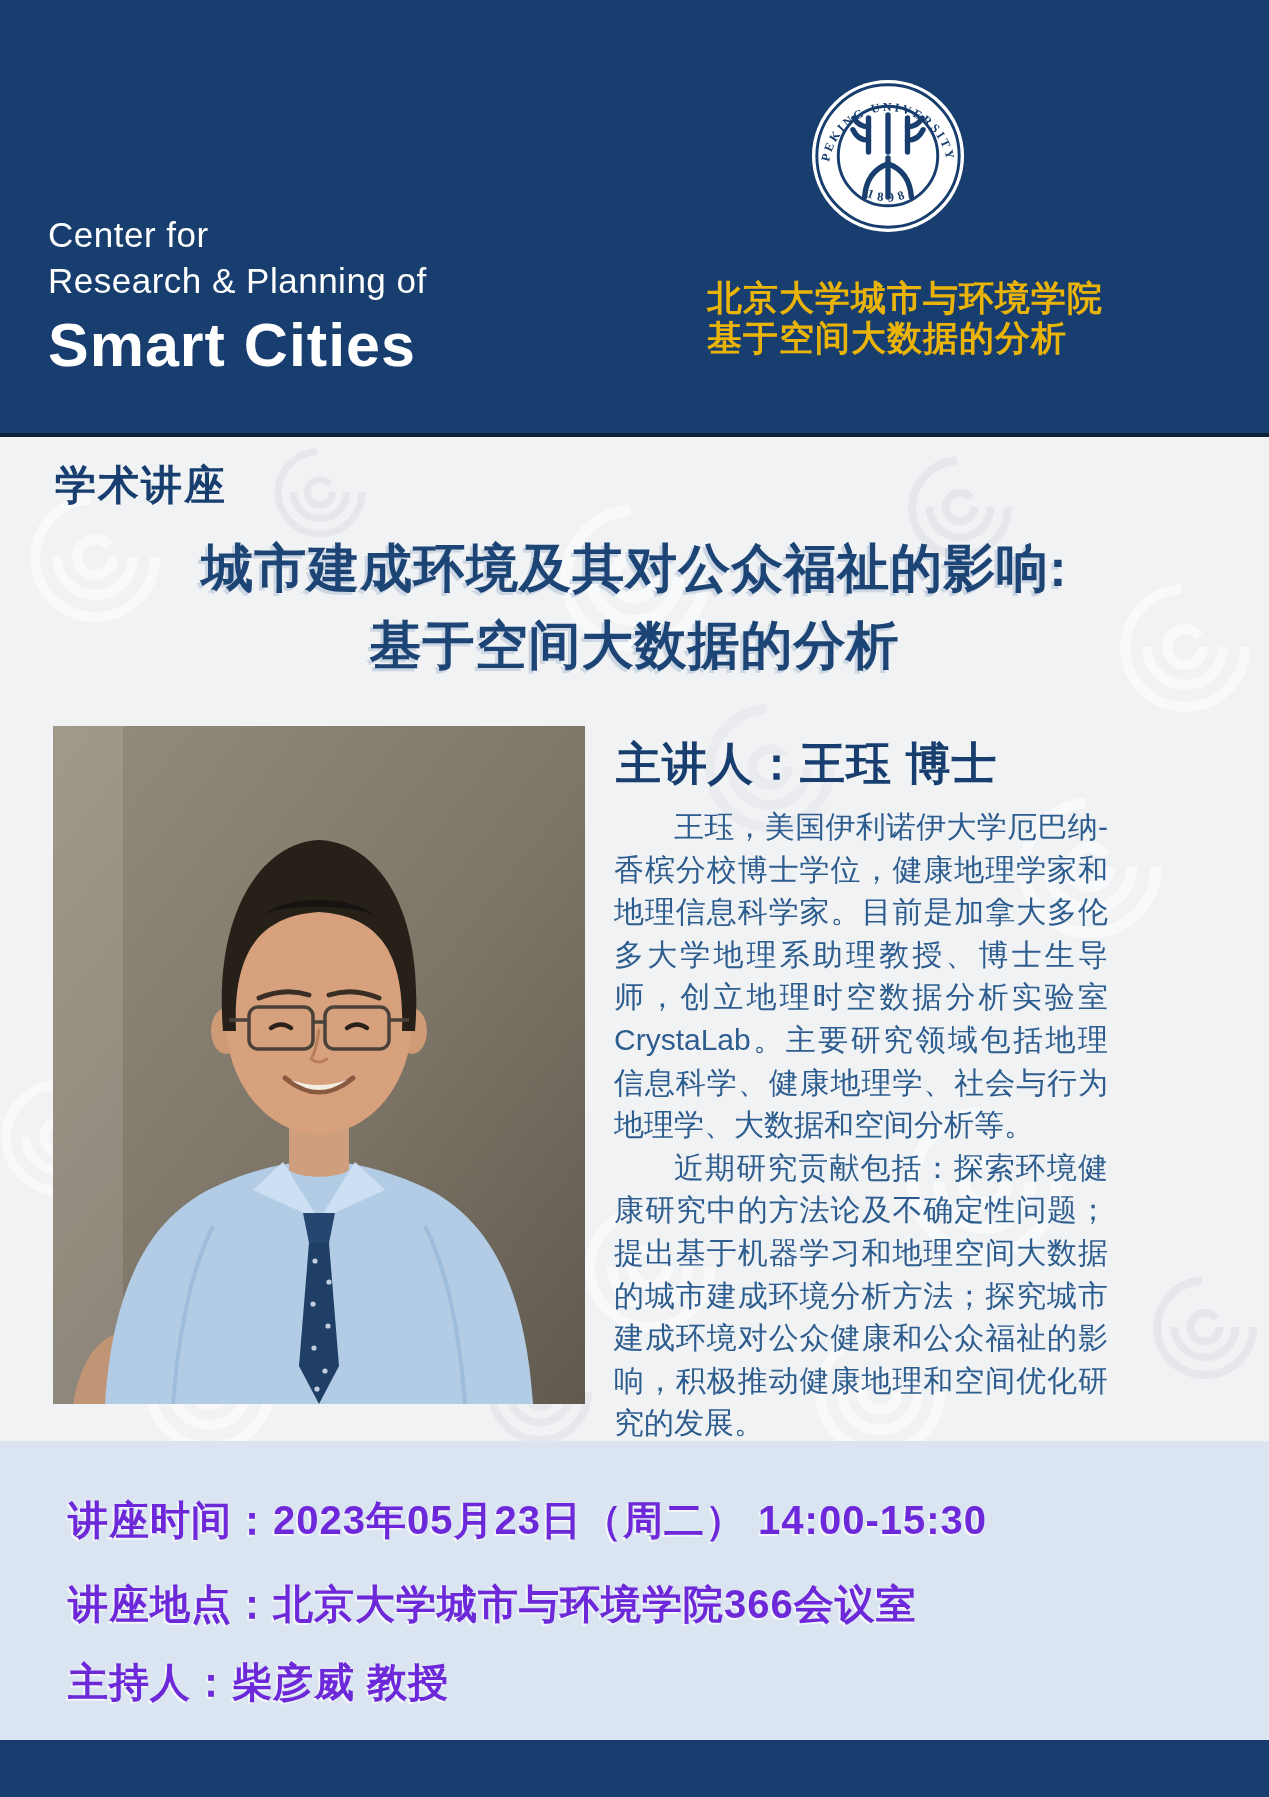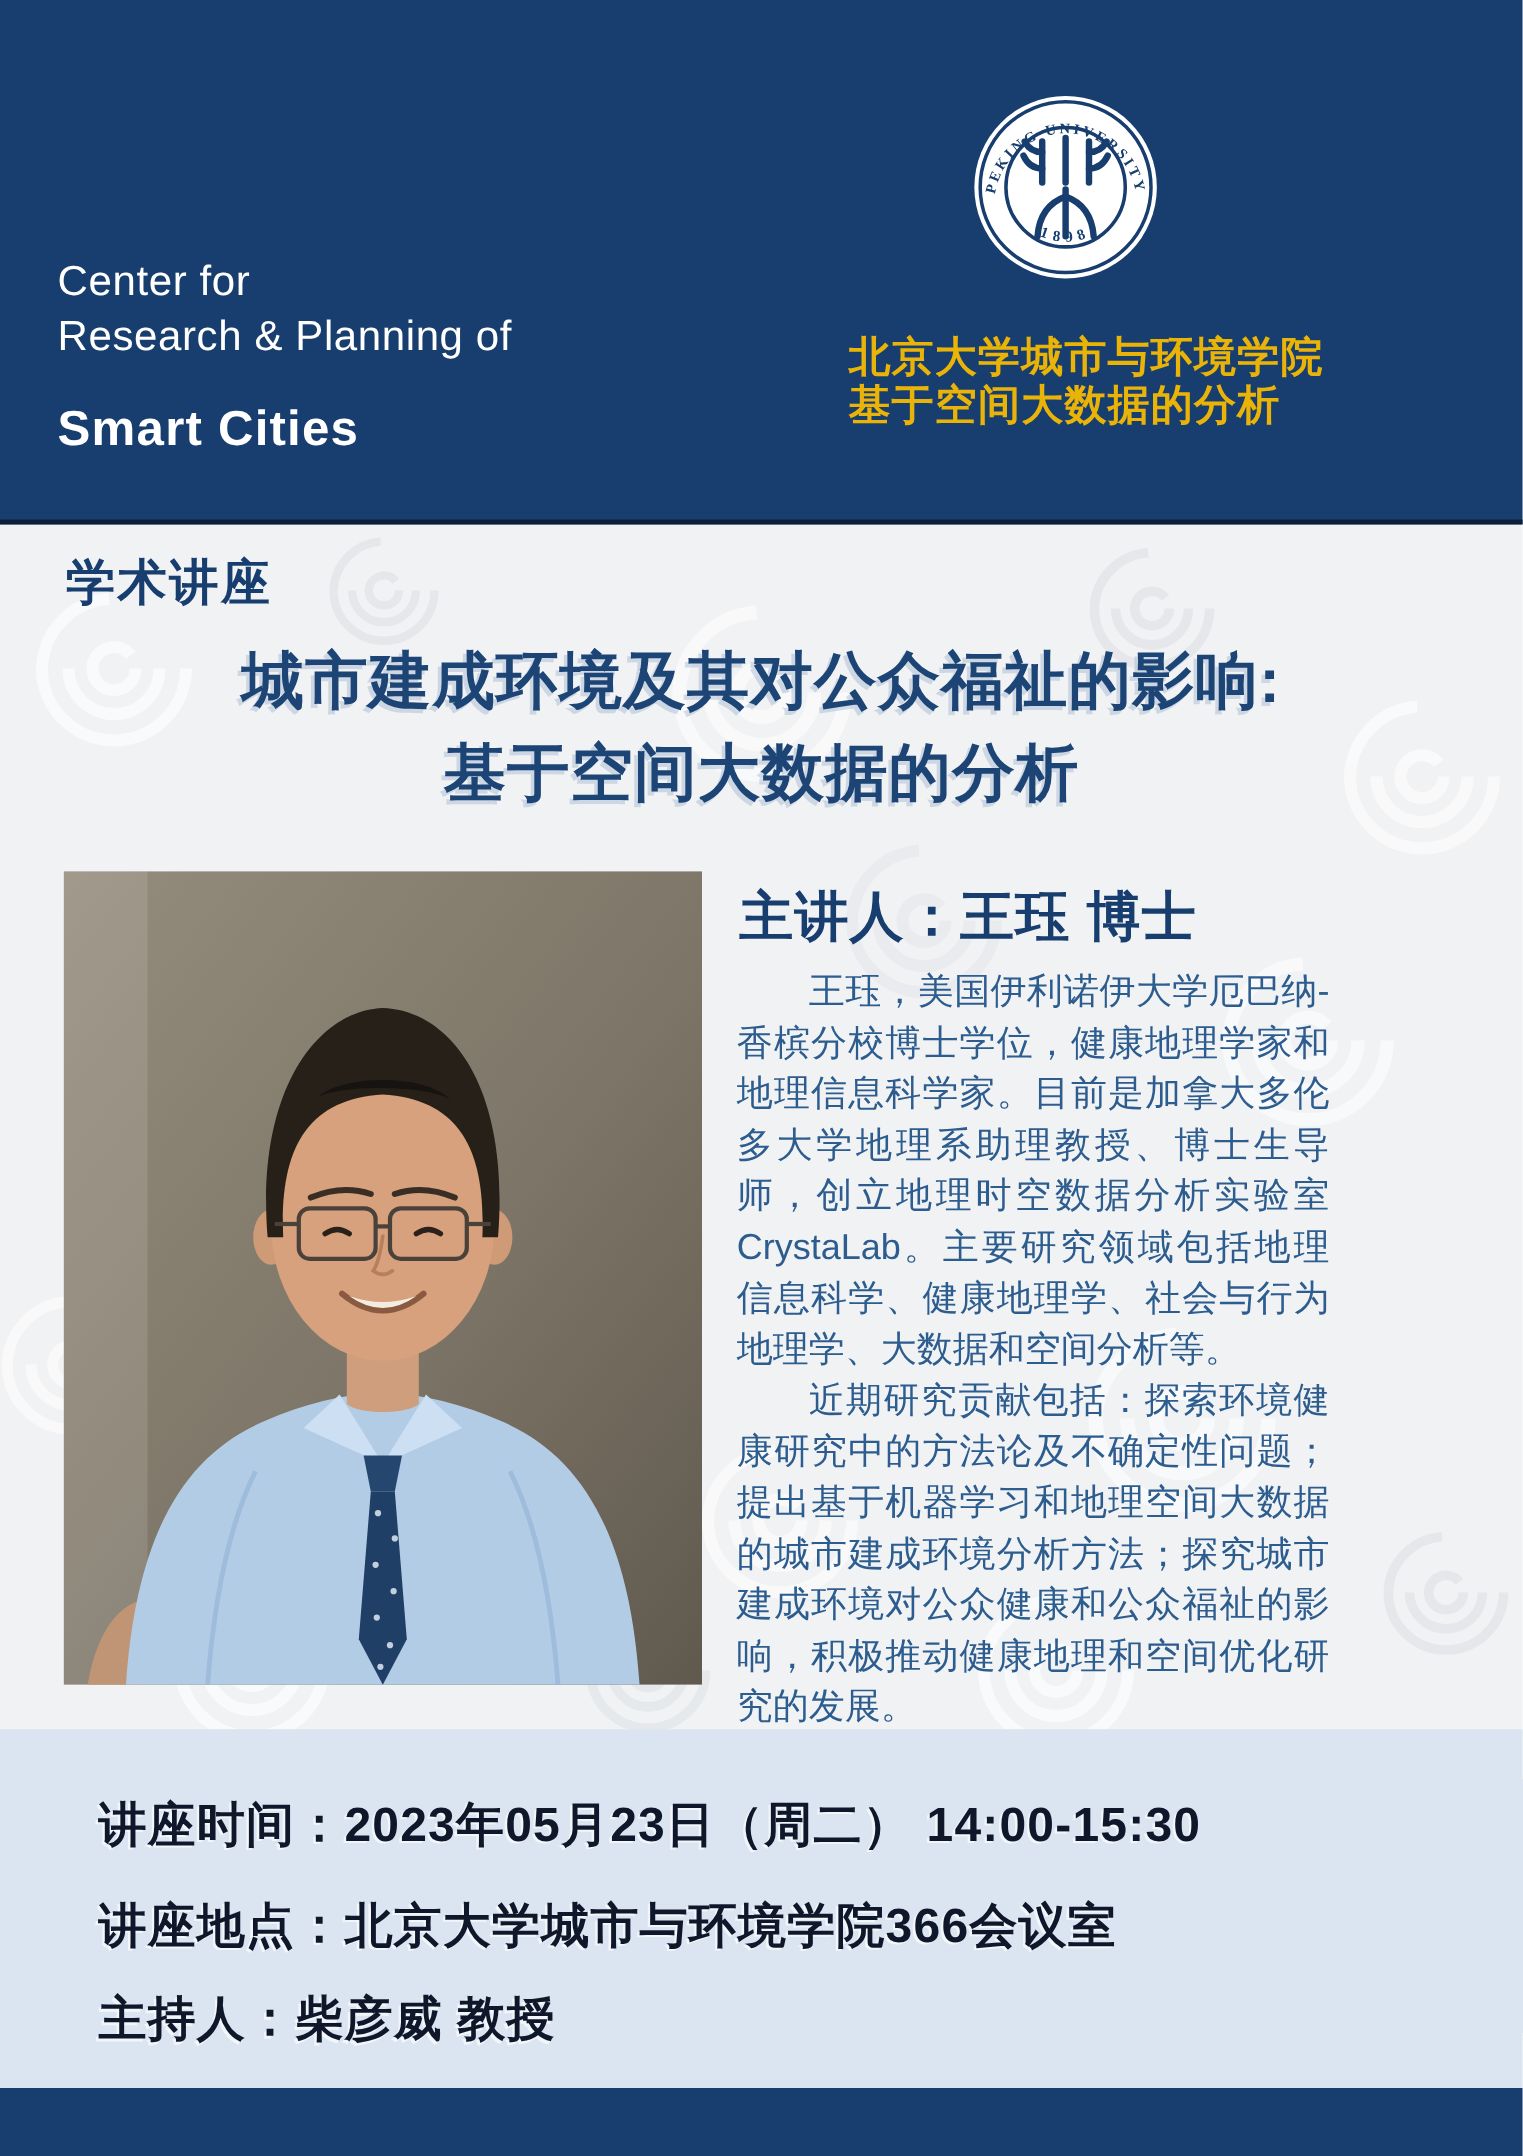--- a/index.html
+++ b/index.html
@@ -8,21 +8,21 @@
     background:#f1f2f4;
     font-family:"Liberation Sans", sans-serif;
   }
   
   .header-band {
     position:absolute; left:0; top:0; width:1269px; height:437px;
     background:#173e6e; border-bottom:4px solid #0d2038; box-sizing:border-box;
   }
   .org-en { position:absolute; left:48px; top:212px; color:#ffffff; }
   .org-en .l { font-size:35px; font-weight:300; line-height:46px; letter-spacing:0.5px; }
-  .org-en .name { font-size:41px; font-weight:bold; line-height:66px; margin-top:20px; letter-spacing:1px; }
+  .org-en .name { font-size:61px; font-weight:bold; line-height:66px; margin-top:8px; letter-spacing:1px; }
   .pku-logo { position:absolute; left:810px; top:78px; width:156px; height:156px; }
   .org-cn { position:absolute; left:707px; top:278px; color:#eab308; font-weight:bold; }
   .org-cn .line { font-size:35px; line-height:40px; letter-spacing:1px; }
   
   .pattern-layer { position:absolute; left:0; top:437px; width:1269px; height:1004px; }
   
   .section-tag {
     position:absolute; left:55px; top:458px;
     font-size:41px; font-weight:bold; color:#173e6e; letter-spacing:2px;
   }
@@ -41,21 +41,21 @@
   }
   .bio {
     position:absolute; left:614px; top:806px; width:494px;
     color:#2d5d8f; font-size:30px; line-height:42.6px;
     text-align:justify;
   }
   .bio p { margin:0; text-indent:2em; }
   
   .footer-panel { position:absolute; left:0; top:1441px; width:1269px; height:299px; background:#dbe5f1; }
   .detail-line {
-    position:absolute; left:82px; color:#0f172a; font-weight:bold; font-size:40px;
+    position:absolute; left:68px; color:#6d28d9; font-weight:bold; font-size:40px;
     letter-spacing:1px; text-shadow:-2px 2px 0 rgba(255,255,255,0.65);
   }
   .detail-time     { top:52px; }
   .detail-location { top:136px; }
   .detail-host     { top:214px; }
   .footer-bar { position:absolute; left:0; top:1740px; width:1269px; height:57px; background:#173e6e; }
 </style>
 </head>
 <body>
 

